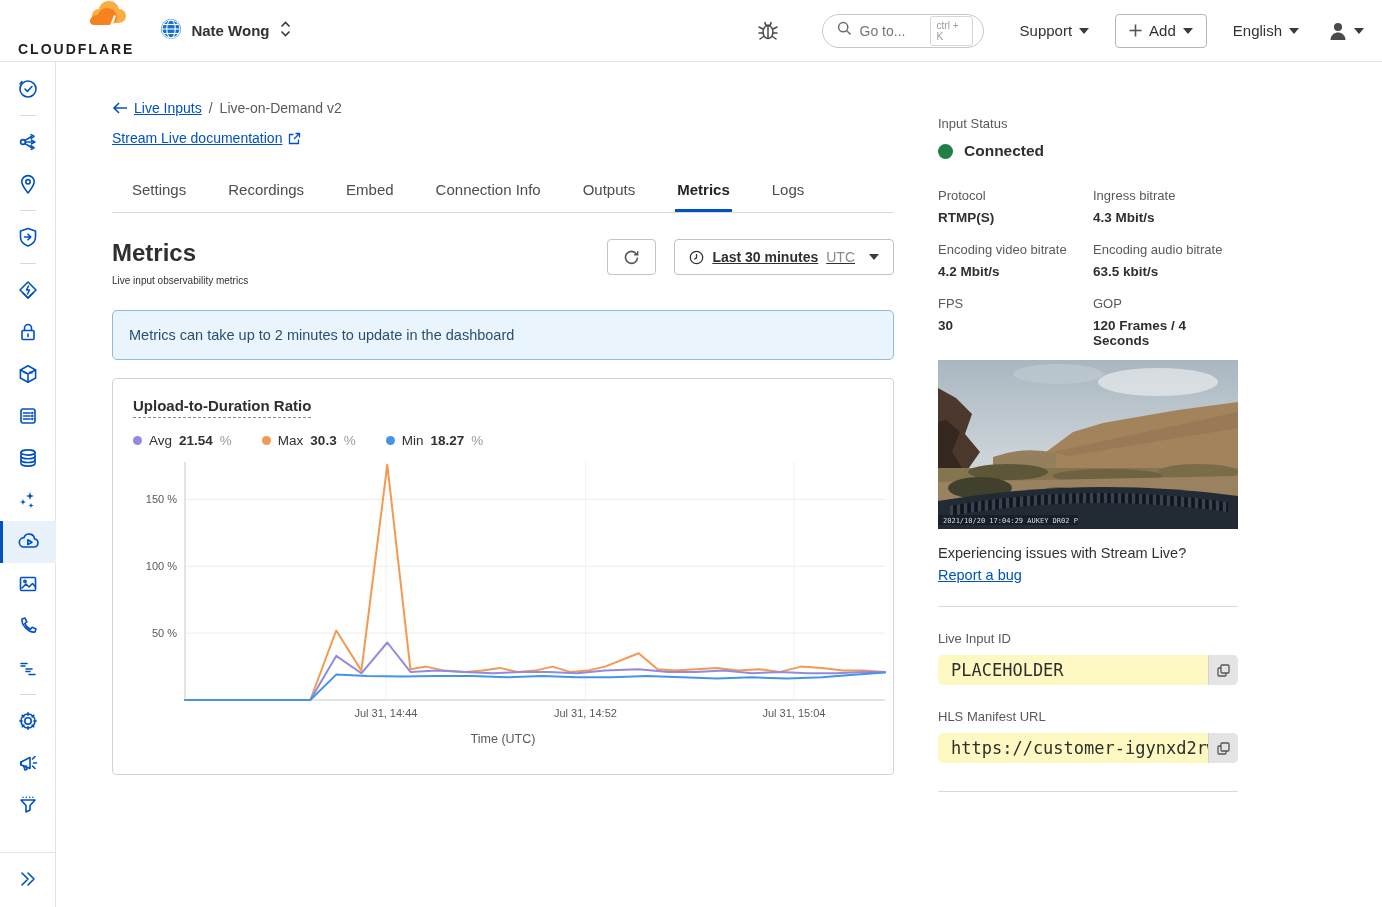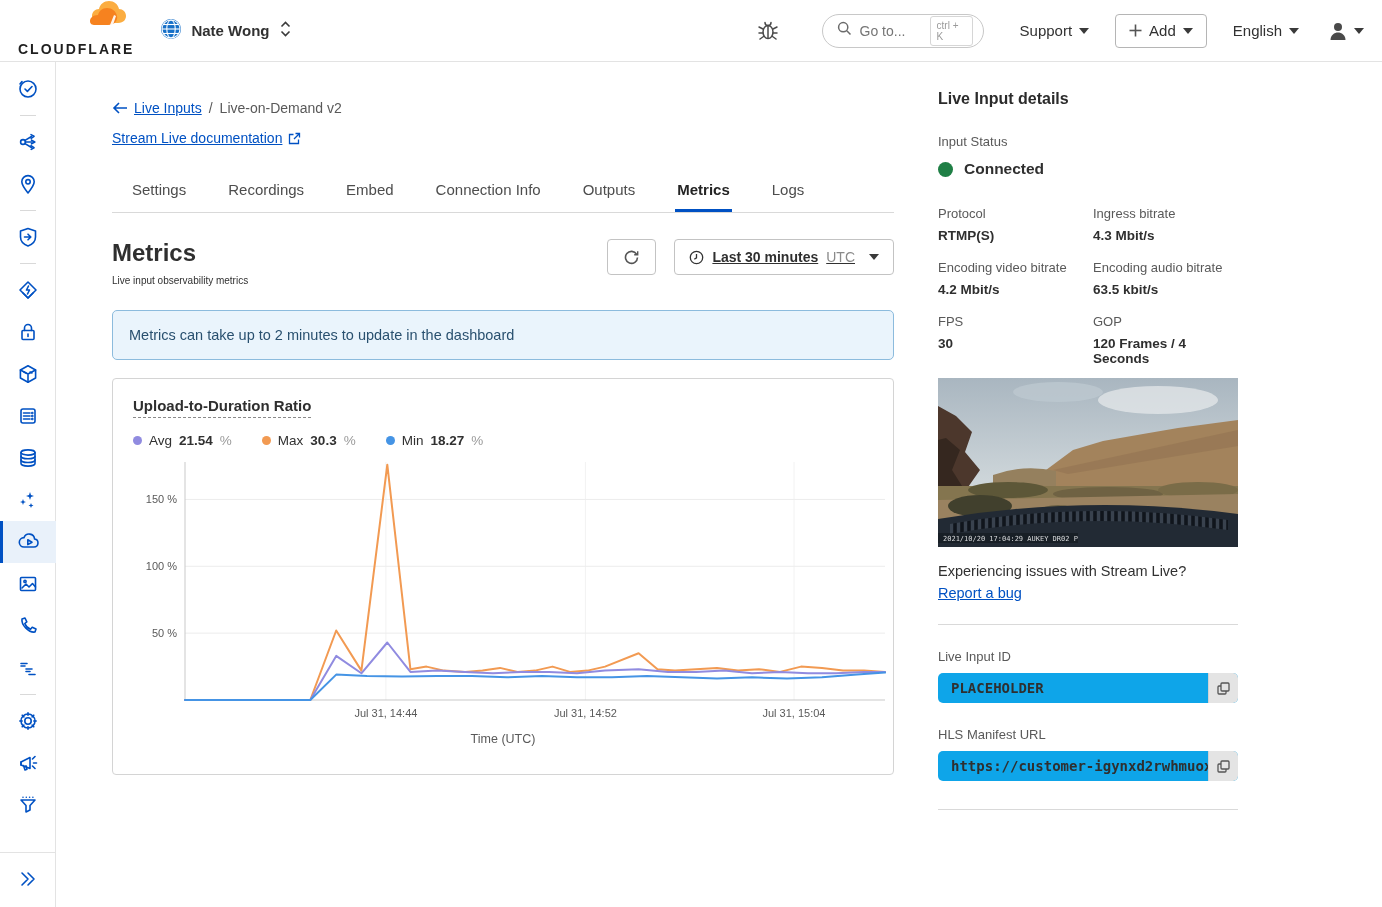--- a/index.html
+++ b/index.html
@@ -90,22 +90,22 @@
   .status-text { font-size:15.5px; font-weight:700; color:#2f2f2f; }
   .fields-grid { margin-top:28px; display:grid; grid-template-columns:1fr 1fr; column-gap:10px; row-gap:17px; }
   .field-label { font-size:13px; color:#595959; }
   .field-value { margin-top:7px; font-size:13.5px; font-weight:700; color:#2f2f2f; }
   .video-thumb { margin-top:12px; width:300px; height:169px; display:block; background:#9aa4ab; }
   .issues-text { margin-top:16px; font-size:14.5px; color:#313131; }
   .report-link { margin-top:6px; display:inline-block; font-size:14.5px; color:#0051c3; text-decoration:underline; cursor:pointer; }
   .d-divider { margin-top:22px; height:1px; background:#d9d9d9; }
   .code-label { margin-top:24px; }
   .code-row { margin-top:9px; position:relative; width:300px; height:30px; }
-  .code-box { width:300px; height:30px; background:#0ea5e9; border-radius:5px; font-family:"DejaVu Sans Mono","Liberation Mono",monospace;
-              font-size:14px; color:#2f2f2f; line-height:30px; padding:0 34px 0 13px; overflow:hidden; white-space:nowrap;font-weight:bold; }
+  .code-box { width:300px; height:30px; background:#fef9c3; border-radius:5px; font-family:"DejaVu Sans Mono","Liberation Mono",monospace;
+              font-size:17px; color:#2f2f2f; line-height:30px; padding:0 34px 0 13px; overflow:hidden; white-space:nowrap; }
   .copy-btn { position:absolute; right:0; top:0; width:30px; height:30px; background:#e4e4e4; border-radius:0 5px 5px 0;
               display:flex; align-items:center; justify-content:center; cursor:pointer; border-left:1px solid #d2d2d2; }
 </style>
 </head>
 <body>
 
 <div class="app">
 
   <div class="header">
     <div class="brand">
@@ -419,21 +419,20 @@
             <text class="xtick" x="252.89999999999998" y="269" text-anchor="middle">Jul 31, 14:44</text>
             <text class="xtick" x="452.4" y="269" text-anchor="middle">Jul 31, 14:52</text>
             <text class="xtick" x="661" y="269" text-anchor="middle">Jul 31, 15:04</text>
           </svg>
         <div class="xlabel">Time (UTC)</div>
       </div>
 
     </div>
 
     <div class="details">
-      <h3 class="details-h">Live Input details</h3>
 
       <div class="d-label status-label">Input Status</div>
       <div class="status-row">
         <span class="status-dot" id="status-dot" style="background: rgb(31, 127, 69);"></span>
         <span class="status-text">Connected</span>
       </div>
 
       <div class="fields-grid" id="fields-grid">
           <div>
             <div class="field-label">Protocol</div>

